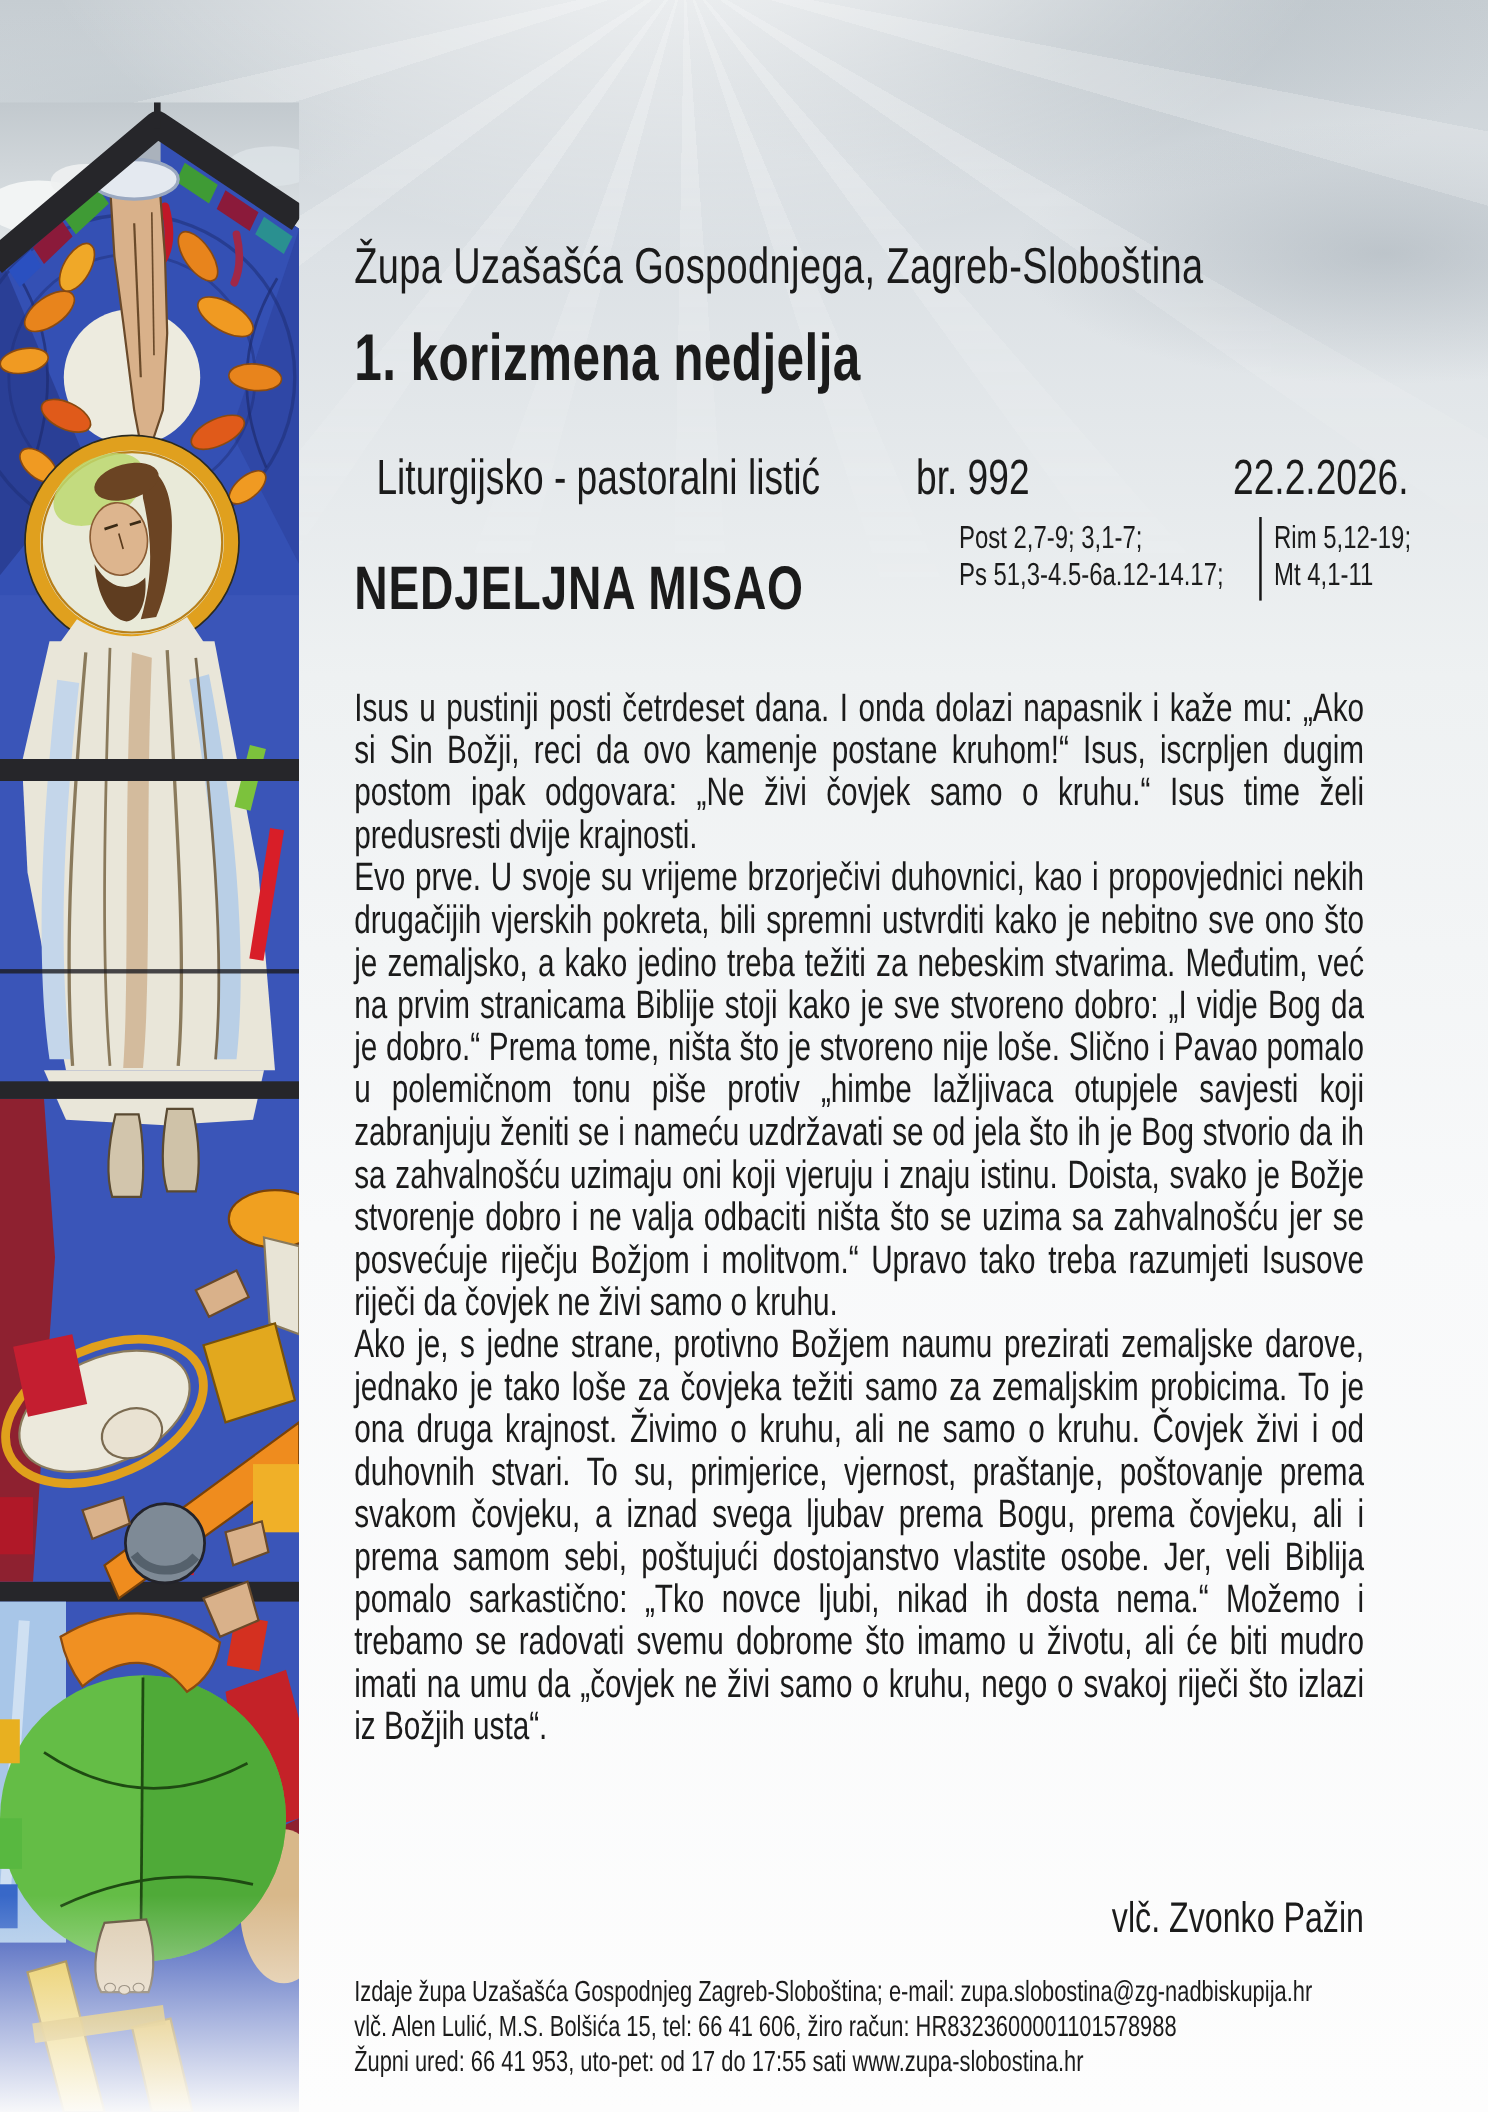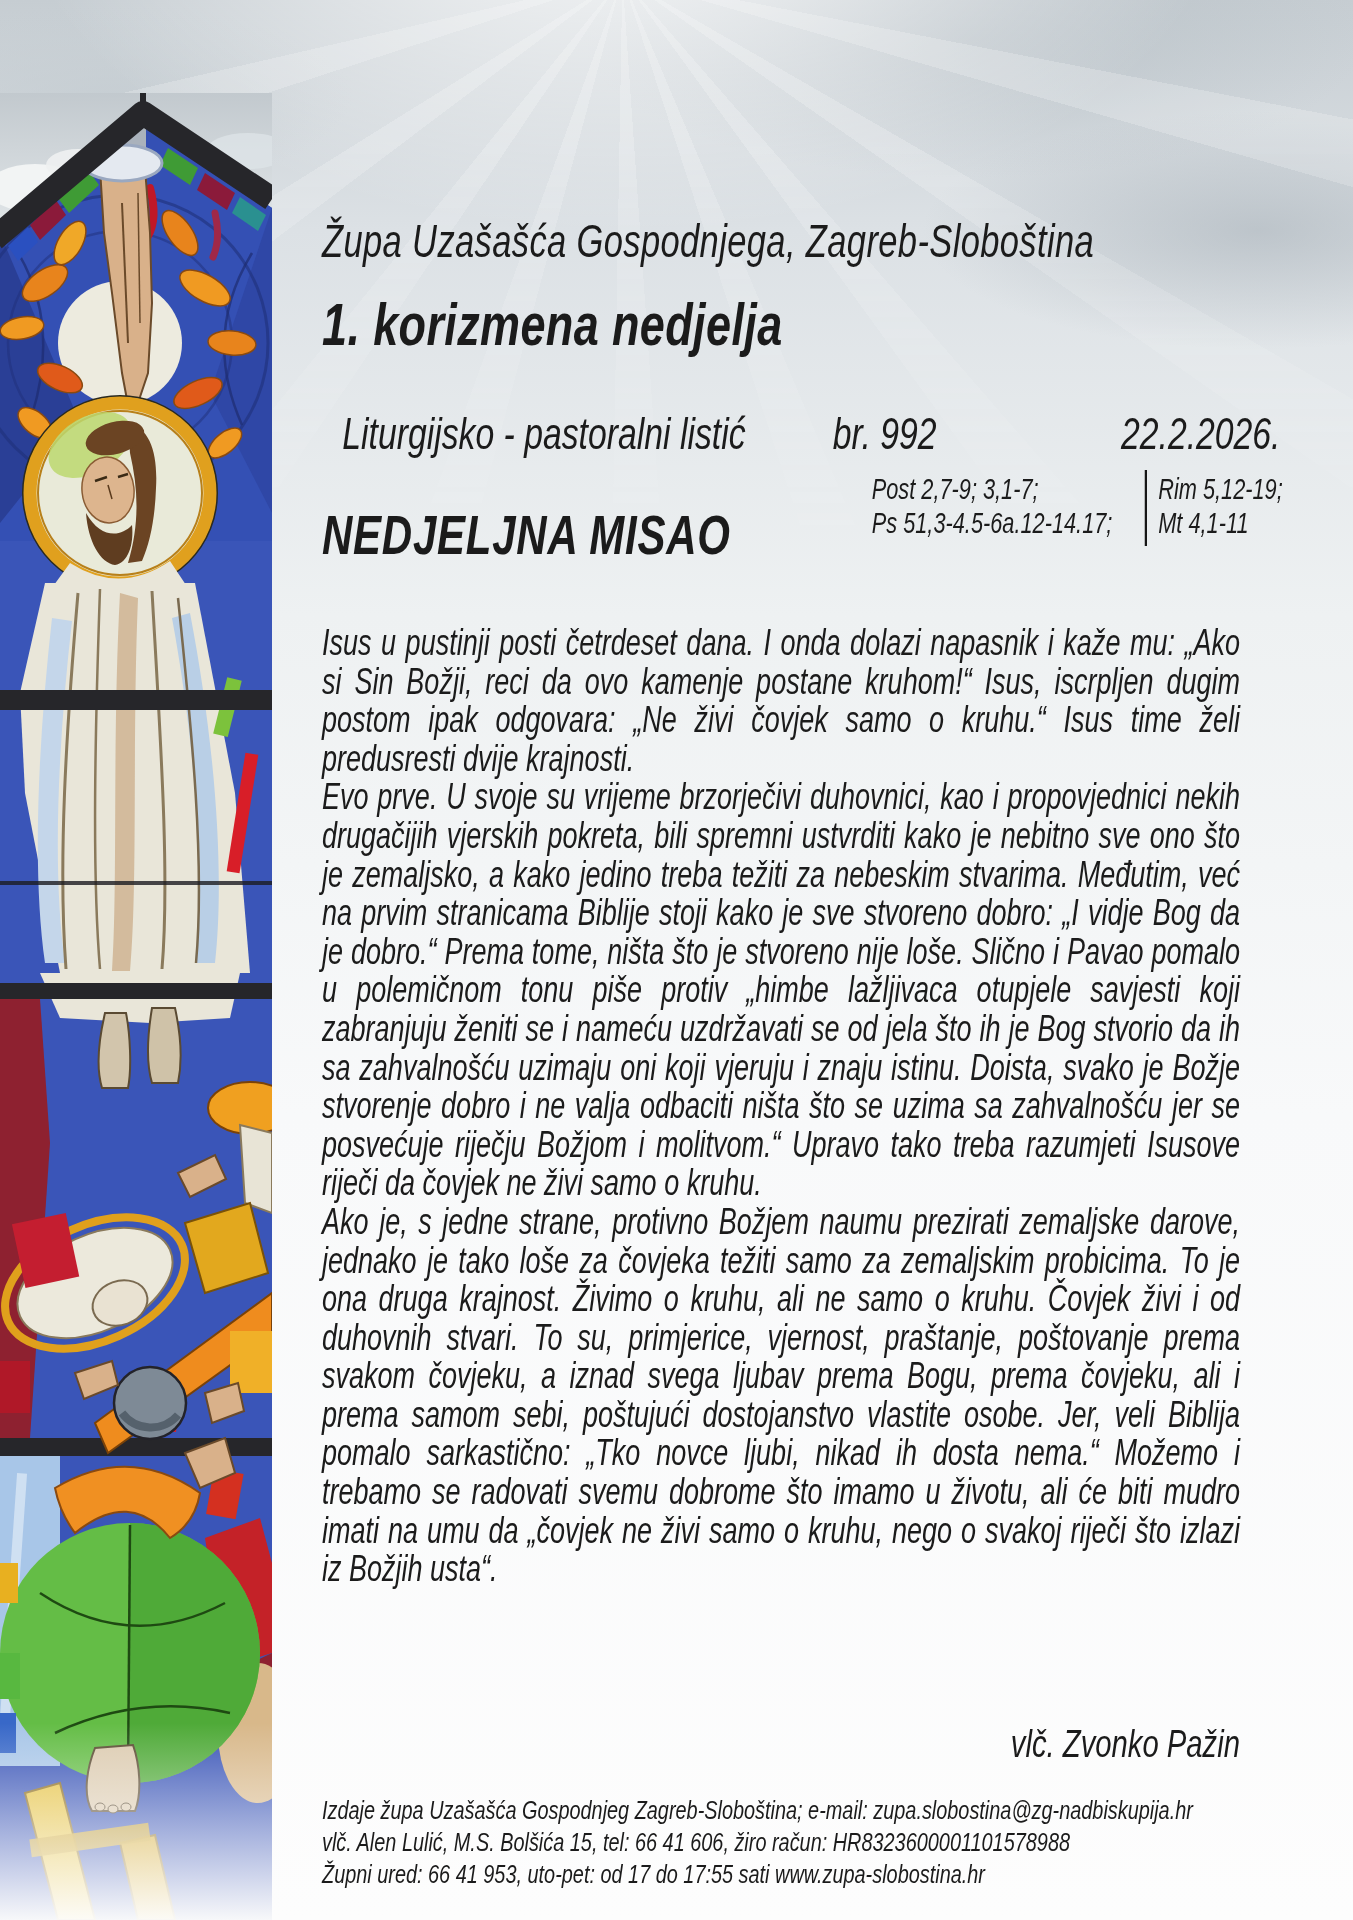--- a/index.html
+++ b/index.html
@@ -5,21 +5,20 @@
   html,body{margin:0;padding:0;background:#888;}
   .page{
     position:relative;width:1353px;height:1920px;margin:0 auto;overflow:hidden;
     color:#1b1b1b;font-family:"Liberation Sans","DejaVu Sans",sans-serif;
     background:
       radial-gradient(ellipse 980px 560px at 46% -6%, rgba(255,255,255,.96), rgba(255,255,255,0) 62%),
       radial-gradient(ellipse 480px 170px at 93% 12%, rgba(158,168,176,.50), rgba(158,168,176,0) 70%),
       radial-gradient(ellipse 560px 200px at 72% 2%,  rgba(172,182,189,.45), rgba(172,182,189,0) 70%),
       radial-gradient(ellipse 340px 130px at 8% 5%,   rgba(196,204,209,.75), rgba(196,204,209,0) 72%),
       linear-gradient(180deg,#c6cdd2 0%,#dce1e5 12%,#eef1f2 32%,#f8f9fa 58%,#fdfdfd 100%);
-    font-style: italic;
   }
   .rays{
     position:absolute;left:0;top:0;width:1353px;height:560px;pointer-events:none;
     background:repeating-conic-gradient(from 150deg at 46% -4%,
        rgba(255,255,255,0) 0deg 7deg, rgba(255,255,255,.30) 7deg 12deg, rgba(255,255,255,0) 12deg 19deg);
     -webkit-mask-image:linear-gradient(180deg,#000 25%,transparent 100%);
     mask-image:linear-gradient(180deg,#000 25%,transparent 100%);
     opacity:.7;
   }
   .glass{position:absolute;left:0;top:93px;width:272px;height:1827px;}

